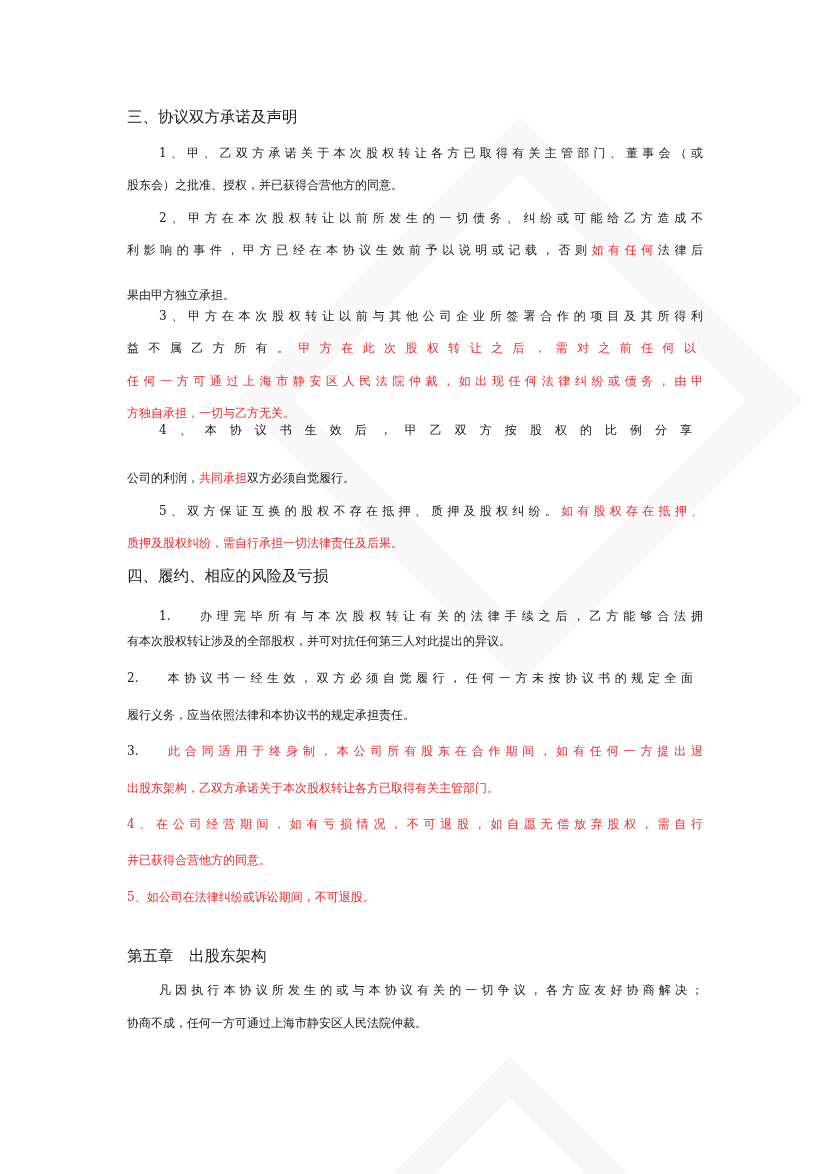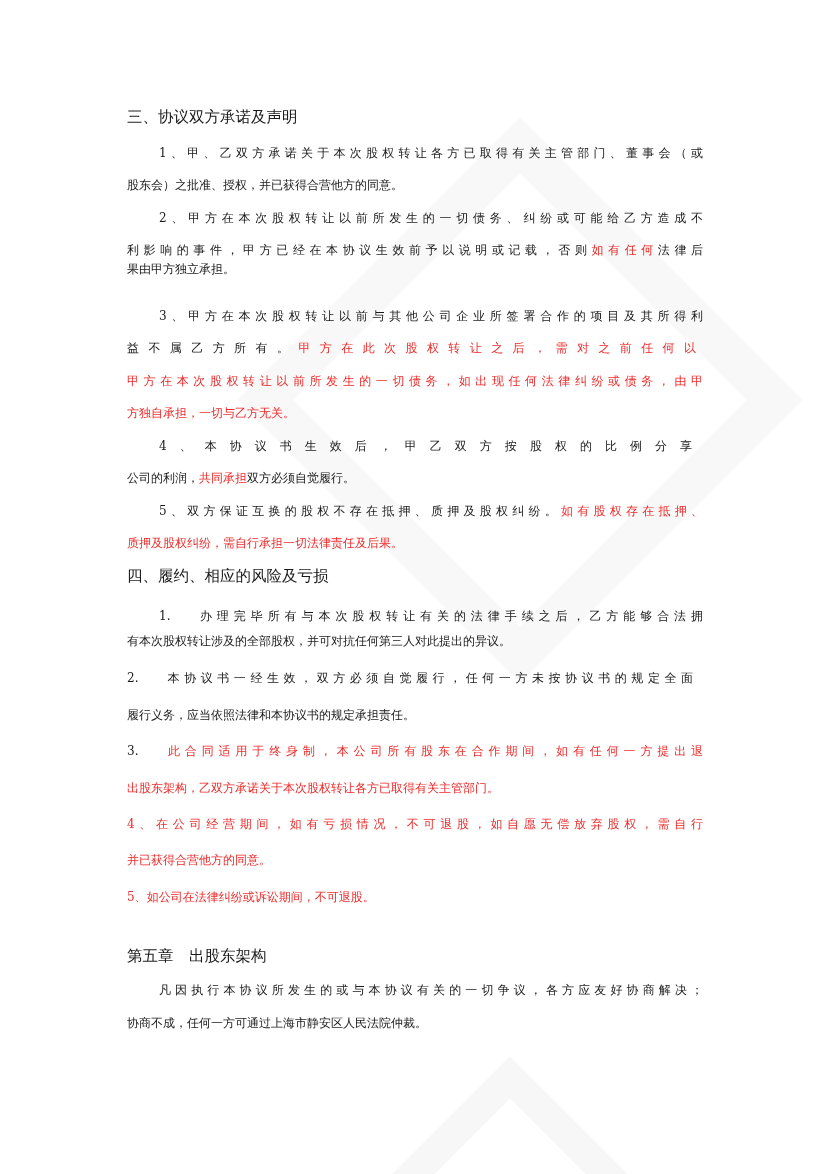--- a/index.html
+++ b/index.html
@@ -37,28 +37,28 @@
 
 <div class="page">
 
   <div class="line heading" style="top:107px">三、协议双方承诺及声明</div>
 
   <div class="line indent" style="top:143px"><span>1、甲、乙双方承诺关于本次股权转让各方已取得有关主管部门、董事会（或</span></div>
   <div class="line last" style="top:175px"><span>股东会）之批准、授权，并已获得合营他方的同意。</span></div>
 
   <div class="line indent" style="top:208px"><span>2、甲方在本次股权转让以前所发生的一切债务、纠纷或可能给乙方造成不</span></div>
   <div class="line" style="top:240px"><span>利影响的事件，甲方已经在本协议生效前予以说明或记载，否则</span><span class="red">如有任何</span><span>法律后</span></div>
-  <div class="line last" style="top:259px"><span>果由甲方独立承担。</span></div>
+  <div class="line last" style="top:285px"><span>果由甲方独立承担。</span></div>
 
   <div class="line indent" style="top:306px"><span>3、甲方在本次股权转让以前与其他公司企业所签署合作的项目及其所得利</span></div>
   <div class="line" style="top:338px; letter-spacing:7px"><span>益不属乙方所有。</span><span class="red">甲方在此次股权转让之后，需对之前任何以</span></div>
-  <div class="line red" style="top:371px"><span>甲方在本次股权转让以前所发生的一切债务，如出现任何法律纠纷或债务，由甲</span></div>
+  <div class="line red" style="top:371px"><span>任何一方可通过上海市静安区人民法院仲裁，如出现任何法律纠纷或债务，由甲</span></div>
   <div class="line red last" style="top:403px"><span>方独自承担，一切与乙方无关。</span></div>
 
-  <div class="line indent" style="top:436px; letter-spacing:11px"><span>4、本协议书生效后，甲乙双方按股权的比例分享</span></div>
+  <div class="line indent" style="top:420px; letter-spacing:11px"><span>4、本协议书生效后，甲乙双方按股权的比例分享</span></div>
   <div class="line last" style="top:468px"><span>公司的利润，</span><span class="red">共同承担</span><span>双方必须自觉履行。</span></div>
 
   <div class="line indent" style="top:501px"><span>5、双方保证互换的股权不存在抵押、质押及股权纠纷。</span><span class="red">如有股权存在抵押、</span></div>
   <div class="line red last" style="top:533px"><span>质押及股权纠纷，需自行承担一切法律责任及后果。</span></div>
 
   <div class="line heading" style="top:566px">四、履约、相应的风险及亏损</div>
 
   <div class="line indent" style="top:606px"><span class="num">1.</span><span>办理完毕所有与本次股权转让有关的法律手续之后，乙方能够合法拥</span></div>
   <div class="line last" style="top:631px"><span>有本次股权转让涉及的全部股权，并可对抗任何第三人对此提出的异议。</span></div>
 

